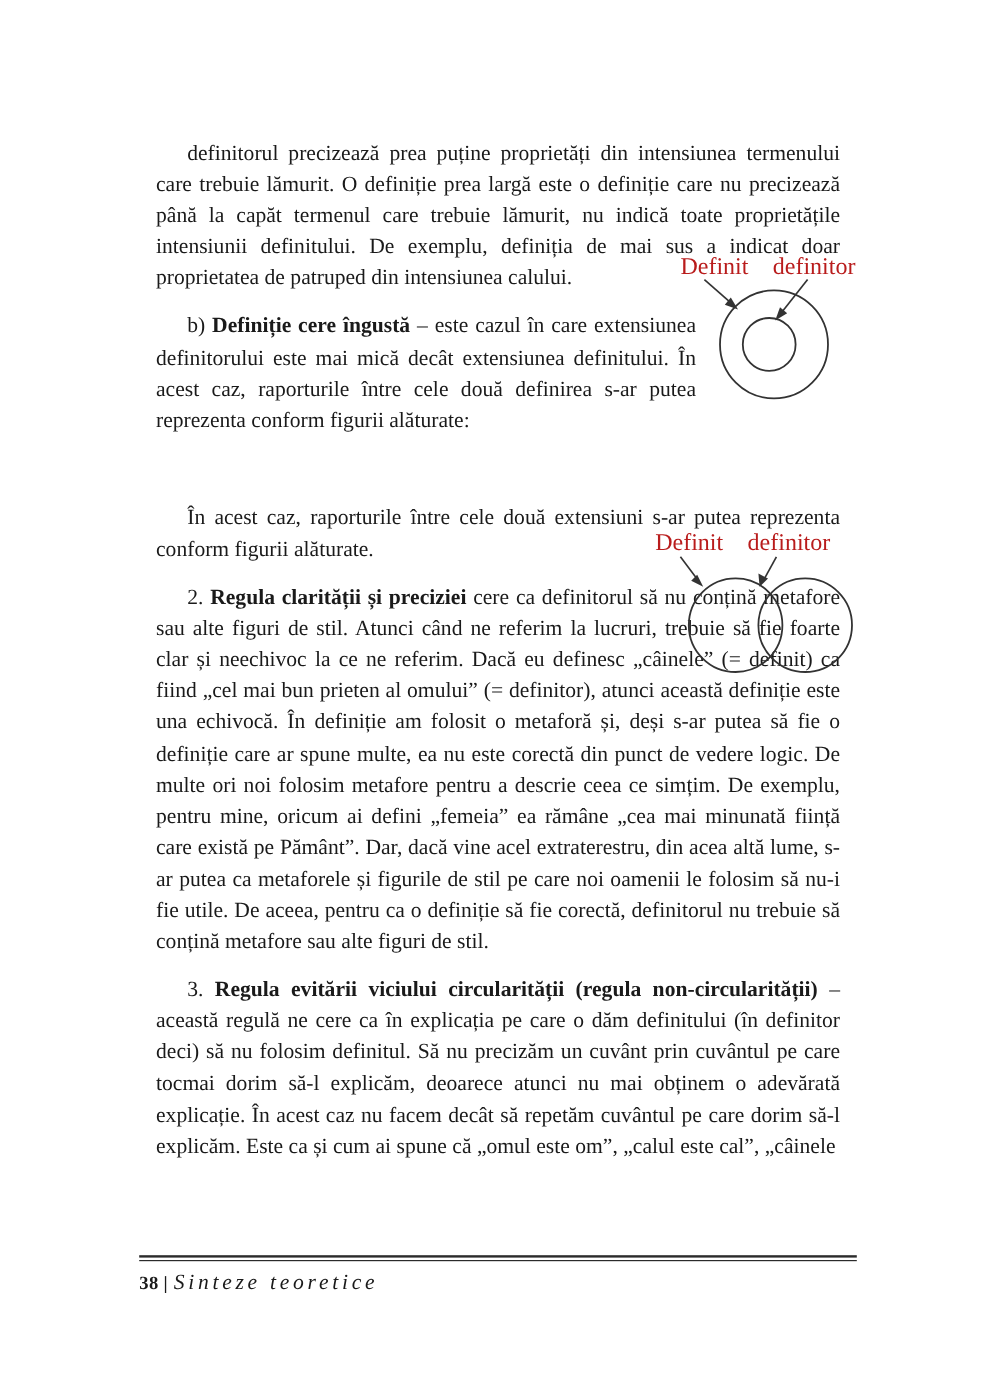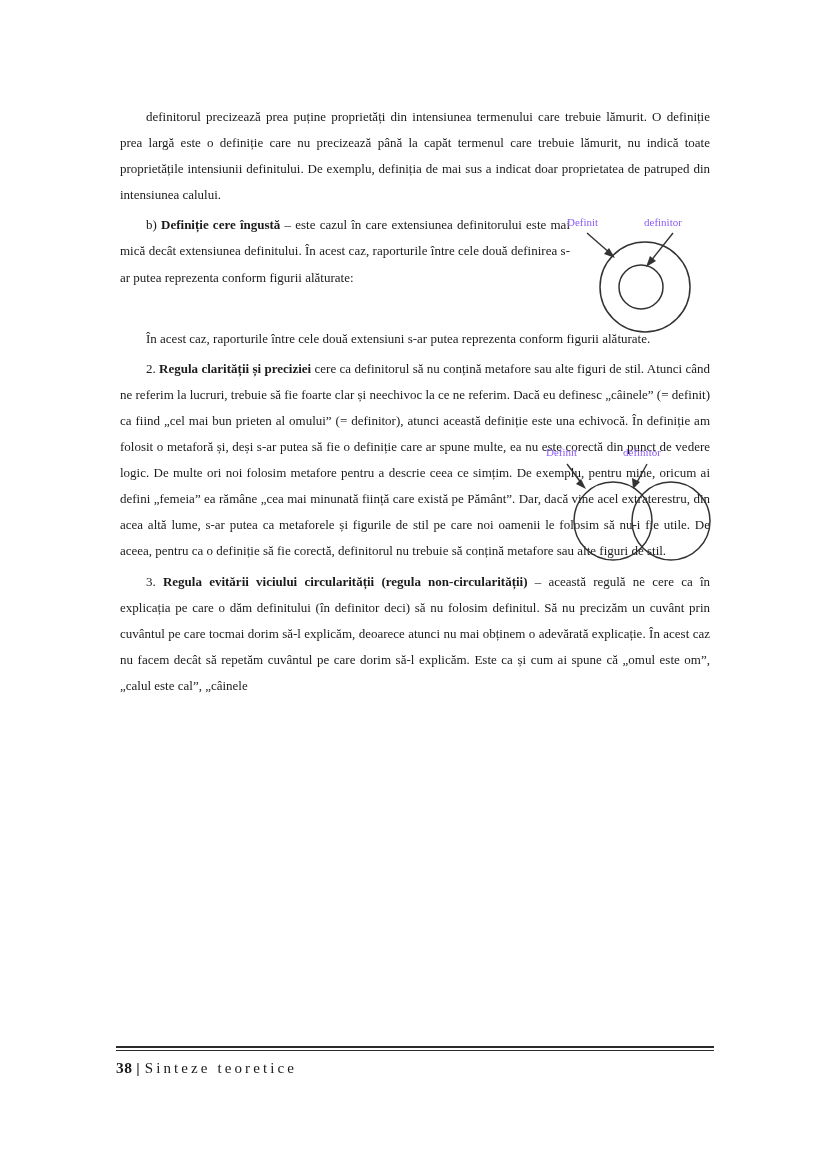--- a/index.html
+++ b/index.html
@@ -19,22 +19,22 @@
     overflow: hidden;
     box-sizing: border-box;
   }
   .content {
     position: absolute;
     left: 116px;
     top: 100px;
     width: 598px;
   }
   p {
-    margin: 4px;
-    font-size: 13px;
+    margin: 14px;
+    font-size: 18px;
     line-height: 26.1px;
     text-align: justify;
     text-justify: inter-word;
     hyphens: none;
   }
   p.indent { text-indent: 26px; }
   .b { font-weight: bold; }
 
   
   .narrow { width: 450px; }
@@ -52,24 +52,24 @@
     height: 120px;
   }
   .fig-2 {
     left: 540px;
     top: 444px;
     width: 180px;
     height: 122px;
   }
   .fig-label {
     position: absolute;
-    font-size: 11px;
+    font-size: 20px;
     line-height: 17px;
     white-space: nowrap;
-    color: #8b5cf6;
+    color: #b91c1c;
   }
   .fig svg {
     position: absolute;
     left: 0;
     top: 0;
     overflow: visible;
   }
 
   
   .footer-rule {
@@ -100,22 +100,23 @@
   }
   .footer .pgnum {
     font-weight: bold;
     letter-spacing: 0.4px;
   }
   .footer .sep {
     font-weight: bold;
     padding: 0 5px 0 4px;
   }
   .footer .ftitle {
+    font-style: italic;
     letter-spacing: 3.1px;
-    font-size: 15px;
+    font-size: 18px;
   }
 </style>
 </head>
 <body>
 
 <div class="page">
 
   <div class="content">
 
     <p class="indent">definitorul precizează prea puține proprietăți din intensiunea termenului care trebuie lămurit. O definiție prea largă este o definiție care nu precizează până la capăt termenul care trebuie lămurit, nu indică toate proprietățile intensiunii definitului. De exemplu, definiția de mai sus a indicat doar proprietatea de patruped din intensiunea calului.</p>

